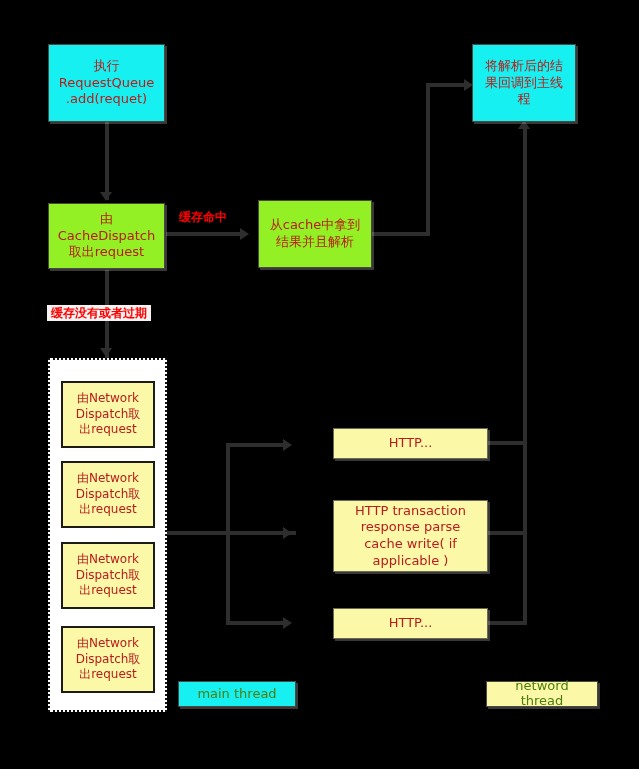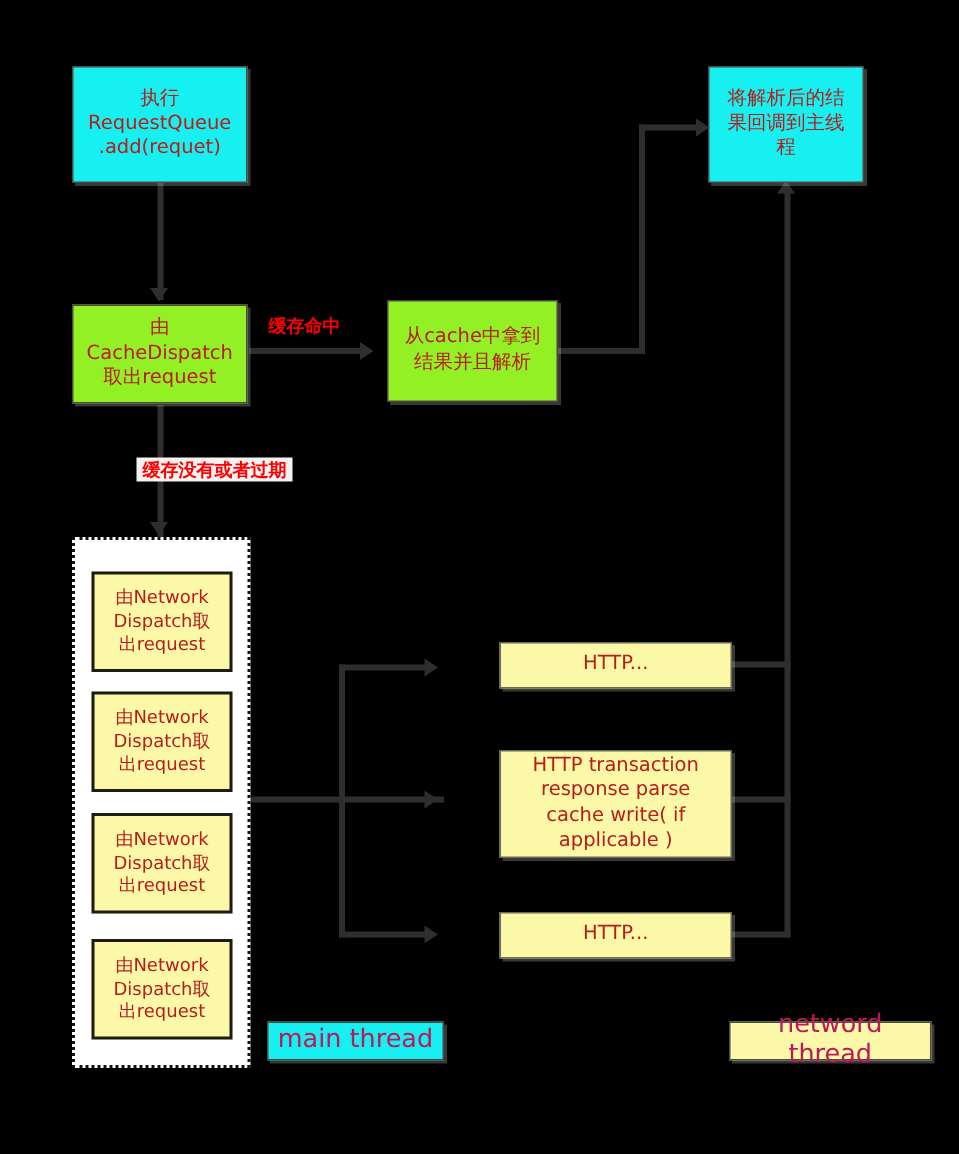--- a/index.html
+++ b/index.html
@@ -39,21 +39,20 @@
     color: #ff0000;
     font-size: 12px;
     font-weight: bold;
     white-space: nowrap;
     line-height: 1;
   }
   .label-red.boxed {
     background: #f7f2f2;
     padding: 2px 4px;
     border: 0;
-    margin-left: 44px;
   }
 
   .dotted-group {
     position: absolute;
     box-sizing: border-box;
     background: #ffffff;
     border: 2px dotted #111111;
   }
 
   .conn {
@@ -83,22 +82,22 @@
     border-left: 9px solid #2e2e2e;
   }
 
   .legend-item {
     position: absolute;
     box-sizing: border-box;
     display: flex;
     align-items: center;
     justify-content: center;
     text-align: center;
-    color: #be185d;
-    font-size: 17px;
+    color: #4d7c0f;
+    font-size: 13px;
     line-height: 1.15;
     border: 1px solid #4a4a42;
     box-shadow: 2px 2px 0 rgba(255,255,255,0.22);
     overflow: visible;
   }
   .legend-item span { display: block; width: 118%; }
 </style>
 </head>
 <body>
 
@@ -195,18 +194,18 @@
 
   <div class="node yellow-soft" style="left:296px; top:608px; width:155px; height:31px; font-size:13px;">
     <span style="white-space:pre-line;">HTTP...</span>
   </div>
 
   <div class="legend-item cyan" style="left:178px; top:681px; width:118px; height:26px;">
     <span style="white-space:pre-line;">main thread</span>
   </div>
 
 
-  <div class="legend-item yellow-soft" style="left:449px; top:681px; width:135px; height:26px;text-align:center;">
+  <div class="legend-item yellow-soft" style="left:449px; top:681px; width:112px; height:26px;text-align:center;">
     <span style="white-space:pre-line;">netword
 thread</span>
   </div>
 
 </div>
 
 </body></html>

